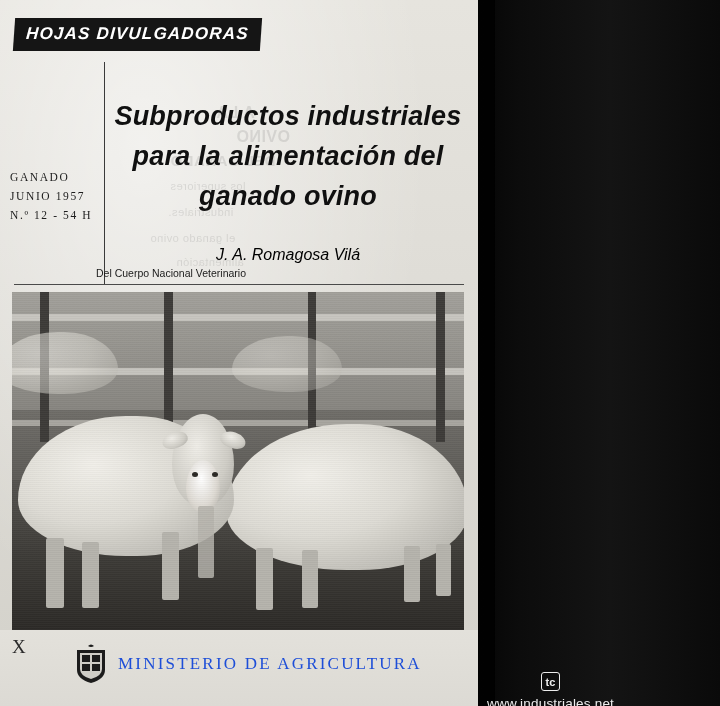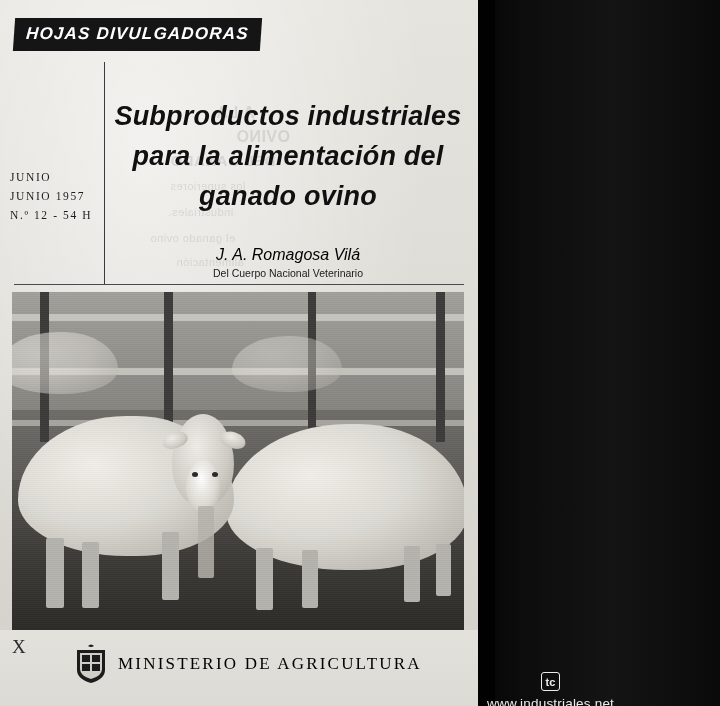--- a/index.html
+++ b/index.html
@@ -138,24 +138,24 @@
     top: 246px;
     width: 356px;
     text-align: center;
     color: #000000;
     font-size: 16px;
     font-style: italic;
     font-family: "Liberation Sans", sans-serif;
   }
   .author-sub {
     position: absolute;
-    left: 110px;
+    left: 96px;
     top: 267px;
     width: 356px;
-    text-align: center;
+    text-align: left;
     color: #1a1a1a;
     font-size: 10.5px;
     font-family: "Liberation Sans", sans-serif;
   }
 
   
   .photo {
     position: absolute;
     left: 12px;
     top: 292px;
@@ -227,21 +227,21 @@
     position: absolute;
     left: 74px;
     top: 644px;
     width: 34px;
     height: 40px;
   }
   .ministry {
     position: absolute;
     left: 118px;
     top: 654px;
-    color: #000000;
+    color: #1d4ed8;
     font-size: 17px;
     letter-spacing: 2.2px;
     font-family: "Liberation Serif", serif;
   }
   .x-mark {
     position: absolute;
     left: 12px;
     top: 636px;
     color: #2b2b2b;
     font-size: 19px;
@@ -291,21 +291,21 @@
     <div class="ghost small" style="left:176px; top:256px;">alimentación</div>
     <div class="ghost small" style="left:58px; top:616px;">en las ganaderas de los recursos</div>
     <div class="ghost small" style="left:40px; top:638px;">Además, este nuevo producto</div>
 
     <div class="banner">HOJAS DIVULGADORAS</div>
 
     <div class="vrule"></div>
     <div class="hrule"></div>
 
     <div class="imprint">
-      <div>JUNIO</div>
+      <div>GANADO</div>
       <div>JUNIO 1957</div>
       <div>N.º 12 - 54 H</div>
     </div>
 
     <div class="title">
       <div>Subproductos industriales</div>
       <div>para la alimentación del</div>
       <div>ganado ovino</div>
     </div>
     <div class="author">J. A. Romagosa Vilá</div>

